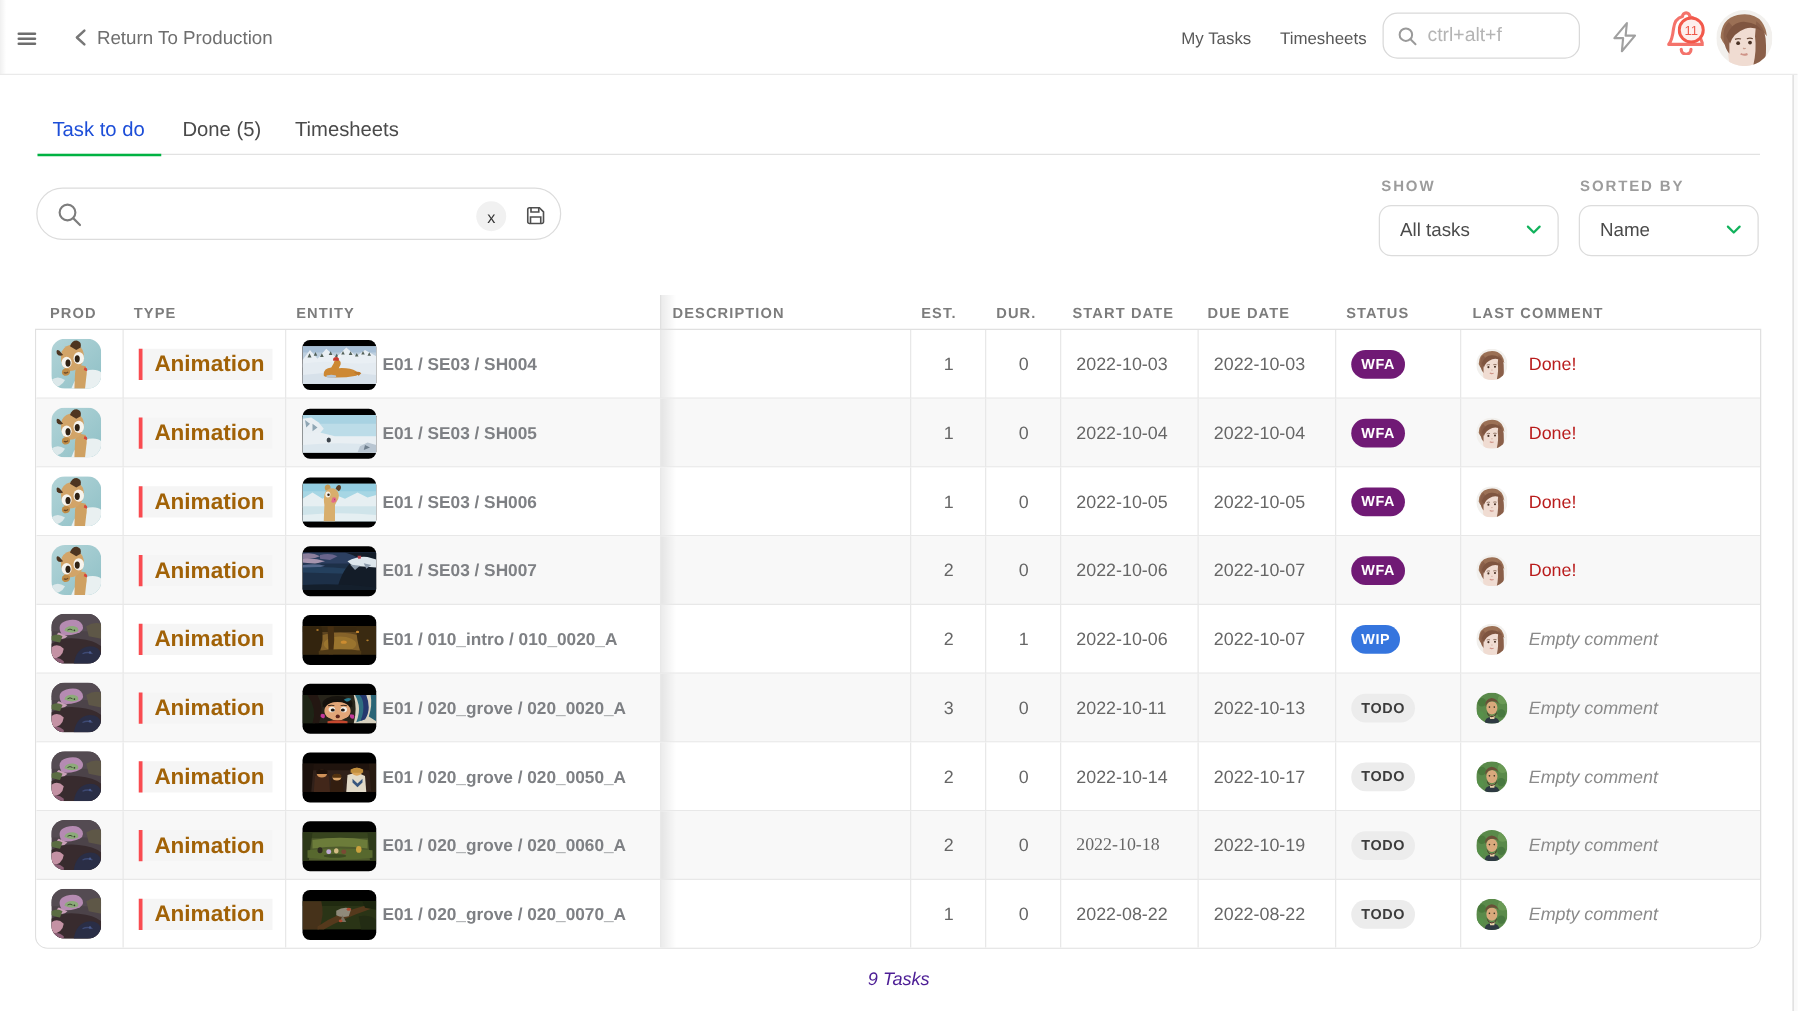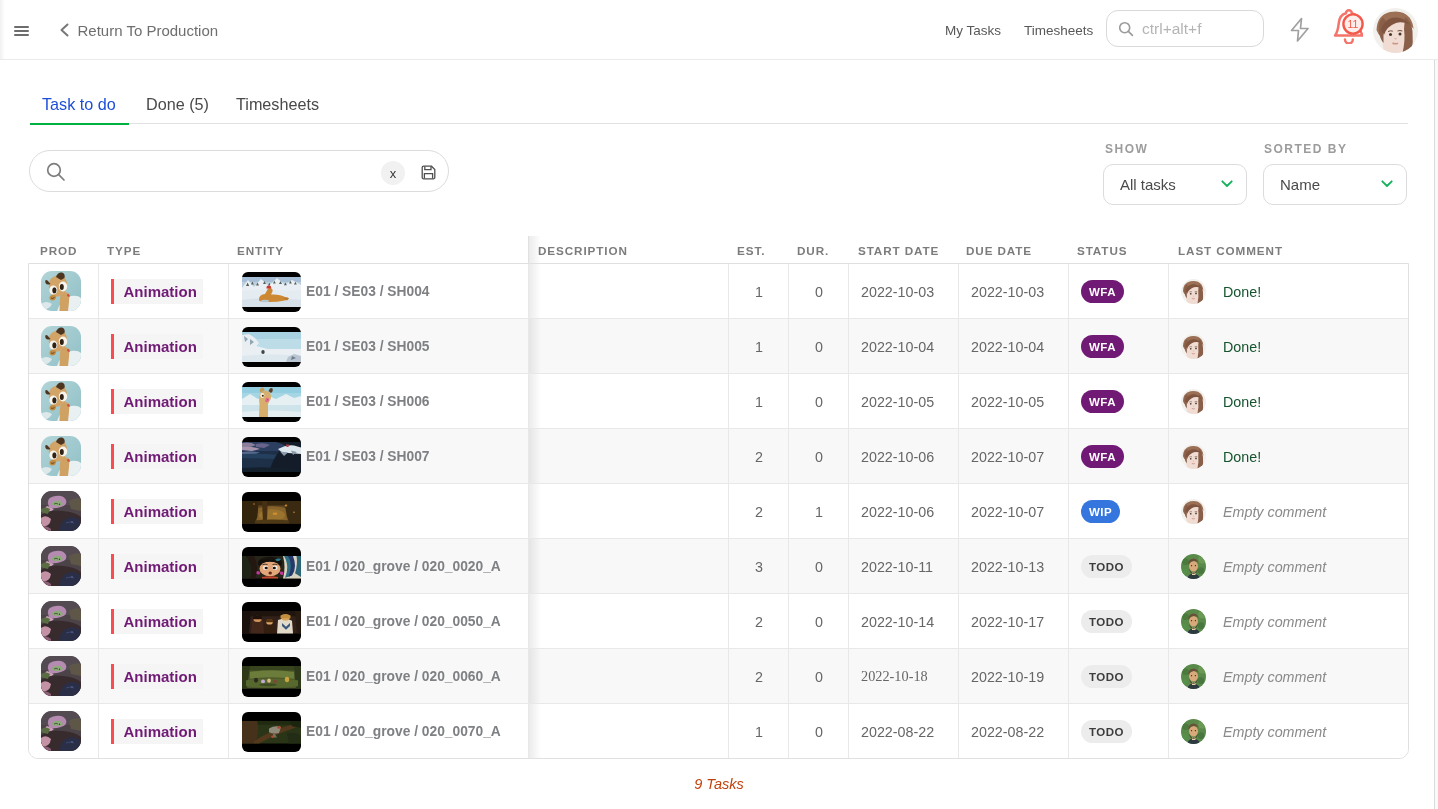--- a/index.html
+++ b/index.html
@@ -45,39 +45,39 @@
 .c3 { left:200px; width:300px; }
 .c4 { left:500px; width:200px; }
 .c5 { left:700px; width:60px; }
 .c6 { left:760px; width:60px; }
 .c7 { left:820px; width:110px; }
 .c8 { left:930px; width:110px; }
 .c9 { left:1040px; width:100px; }
 .c10 { left:1140px; width:240px; border-right:none; }
 .prodthumb { position:absolute; left:12px; top:7px; width:40px; height:40px; border-radius:11px; overflow:hidden; }
 .typetag { position:absolute; left:82px; top:15px; height:25px; background:#f5f5f5; border-left:3.5px solid #f94b50;
-  color:#701a75; font-size:15px; font-weight:bold; display:flex; align-items:center; padding:0 6.5px 0 9.5px; }
+  color:#a16207; font-size:18px; font-weight:bold; display:flex; align-items:center; padding:0 6.5px 0 9.5px; }
 .entthumb { position:absolute; left:213px; top:7.5px; width:59px; height:40px; border-radius:6px; overflow:hidden; background:#000; }
 .entlabel { position:absolute; left:277px; top:0; height:55px; display:flex; align-items:center;
   font-size:13.8px; font-weight:bold; color:#7e8084; }
 .num { position:absolute; top:0; height:55px; display:flex; align-items:center; justify-content:center;
   width:60px; font-size:14.3px; color:#666; }
 .date { position:absolute; top:0; height:55px; display:flex; align-items:center; font-size:14.3px; color:#666; }
 .badge { position:absolute; left:1052px; top:16px; height:23px; border-radius:12px; color:#fff;
   font-size:11.5px; font-weight:bold; letter-spacing:0.5px; display:flex; align-items:center; padding:0 8px; }
 .badge.wfa { background:#701a75; }
 .badge.wip { background:#3575de; }
 .badge.todo { background:#ececec; color:#3c3c3c; }
 .cavatar { position:absolute; left:1152px; top:15px; width:25px; height:25px; border-radius:50%; overflow:hidden; }
-.ctext { position:absolute; left:1194px; top:0; height:55px; display:flex; align-items:center; font-size:14.3px; color:#14532d; }
+.ctext { position:absolute; left:1194px; top:0; height:55px; display:flex; align-items:center; font-size:14.3px; color:#b91c1c; }
 .ctext.empty { font-style:italic; color:#8a8a8a; }
 .colshadow { position:absolute; left:500px; top:0; width:12px; height:100%;
   background:linear-gradient(to right, rgba(0,0,0,0.08), rgba(0,0,0,0)); pointer-events:none; }
 .footer { position:absolute; left:0; top:776px; width:1438px; text-align:center;
-  font-size:14.5px; font-style:italic; color:#c2410c; }
+  font-size:14.5px; font-style:italic; color:#4c1d95; }
 .scrollbar { position:absolute; left:1434px; top:60px; width:4px; height:749px; background:#fafafa; border-left:1px solid #dadada; }
 </style>
 </head>
 <body>
 
 <div class="topbar">
   <div class="burger">
       <span></span>
       <span></span>
       <span></span>
@@ -497,20 +497,21 @@
             <path d="M0 5 L15 5 Q18 20 13 35 L0 35 Z" fill="#33240e"></path>
             <path d="M43 5 L59 5 L59 35 L47 35 Q43 20 43 5 Z" fill="#3a2a11"></path>
             <path d="M20 5 L25 5 Q26 20 24.5 35 L21 35 Z" fill="#462f12"></path>
             <path d="M13 31 Q30 28 47 31 L47 35 L13 35 Z" fill="#4e3916"></path>
             <ellipse cx="33" cy="22" rx="2.4" ry="1.7" fill="#cc8c30"></ellipse>
             <circle cx="44" cy="11" r="1.3" fill="#c8872e"></circle>
             <circle cx="12" cy="9" r="1" fill="#a8742a"></circle>
             <circle cx="52" cy="20" r="1" fill="#b07c2c"></circle>
           </g>
         </svg></div>
+    <div class="entlabel">E01 / 010_intro / 010_0020_A</div>
     <div class="num" style="left:700px;">2</div>
     <div class="num" style="left:760px;">1</div>
     <div class="date" style="left:832px;">2022-10-06</div>
     <div class="date" style="left:942px;">2022-10-07</div>
     <div class="badge wip">WIP</div>
     <div class="cavatar"><svg width="25" height="25" viewBox="0 0 45 45">
           <rect width="45" height="45" fill="#f2f0ed"></rect>
           <path d="M33 45 Q36 31 34.5 18 Q33 6 22 5 Q11 6 9.5 17 Q8 30 11 45 Z" fill="#f0dcd2"></path>
           <path d="M3.5 22 Q4 7 17 4 Q30 1.5 36.5 9.5 Q40 14.5 40.5 21 L36 15.5 Q30 9.5 21 11.5 Q11 14 9.5 23 L8 29 Q5 26 3.5 22 Z" fill="#9b7055"></path>
           <path d="M32 9 Q38.5 13 39.5 23 Q40.5 34 38.5 45 L29.5 45 Q32.5 32 31 21 Z" fill="#8a5f49"></path>

